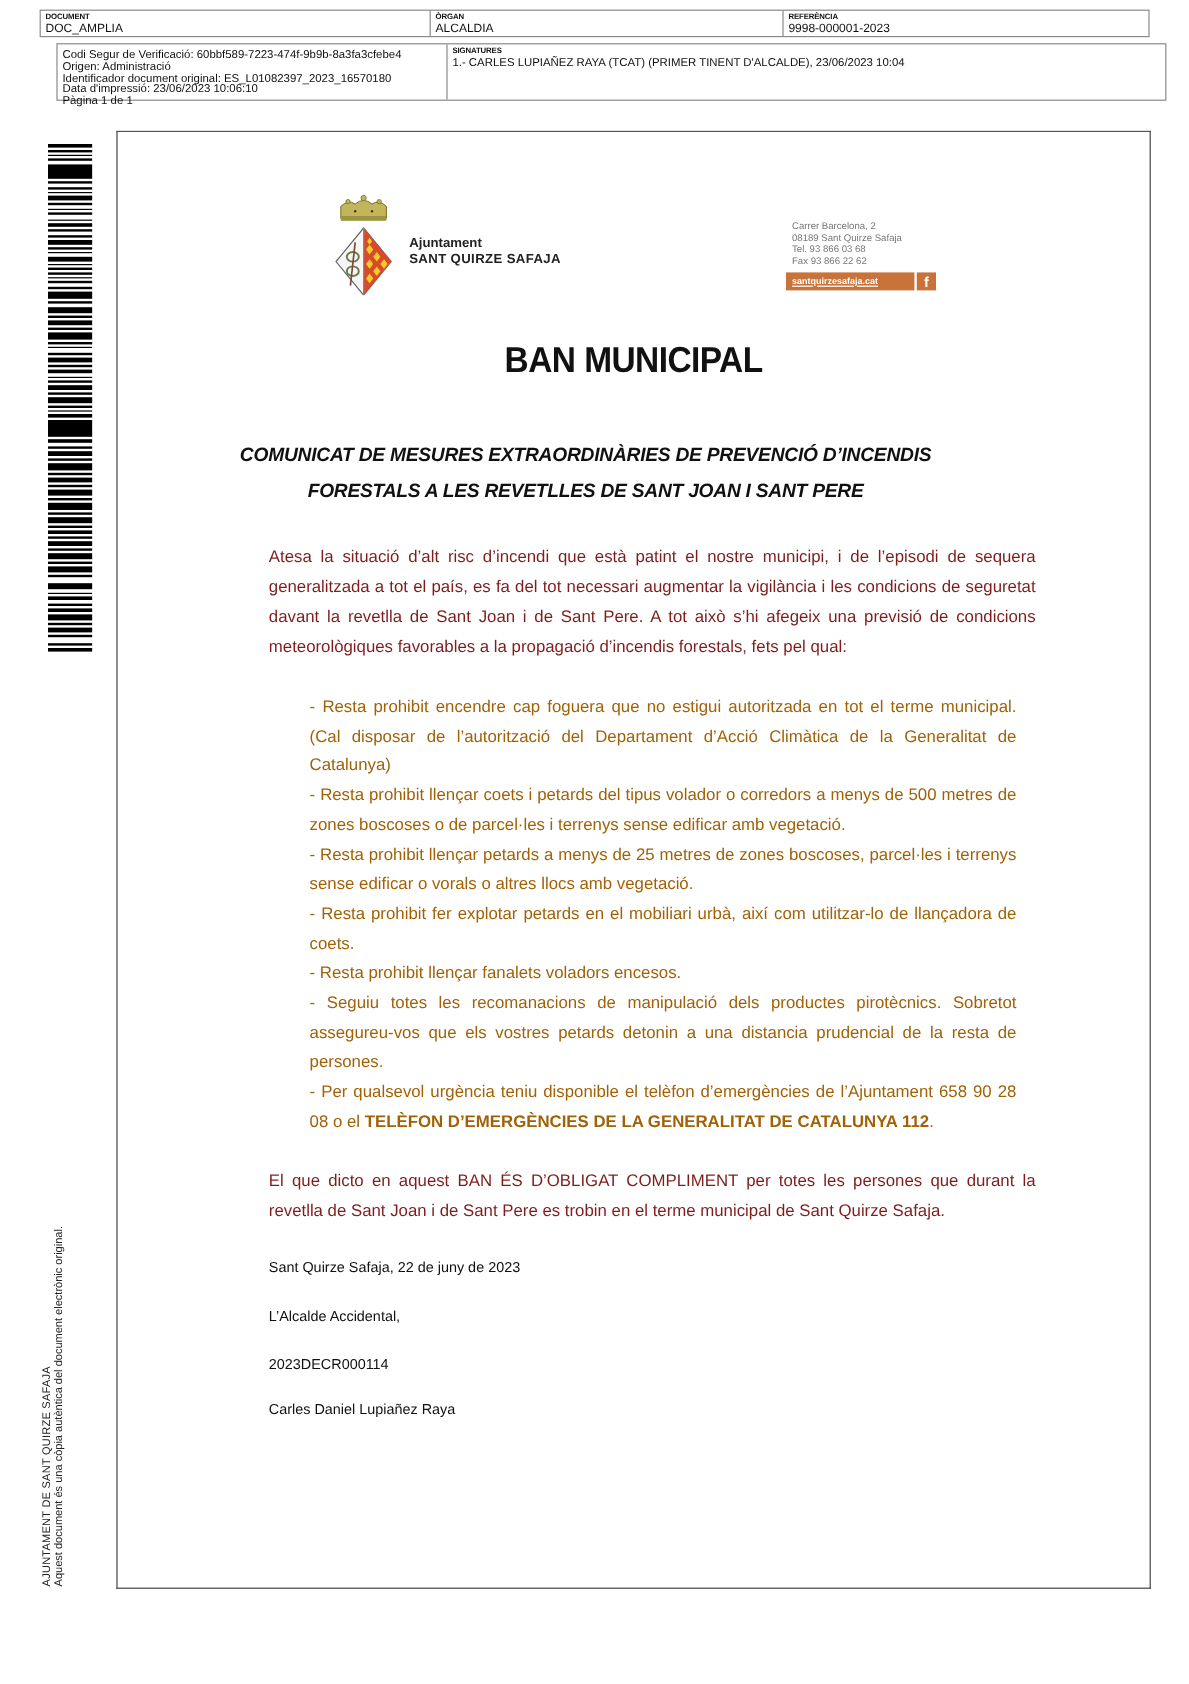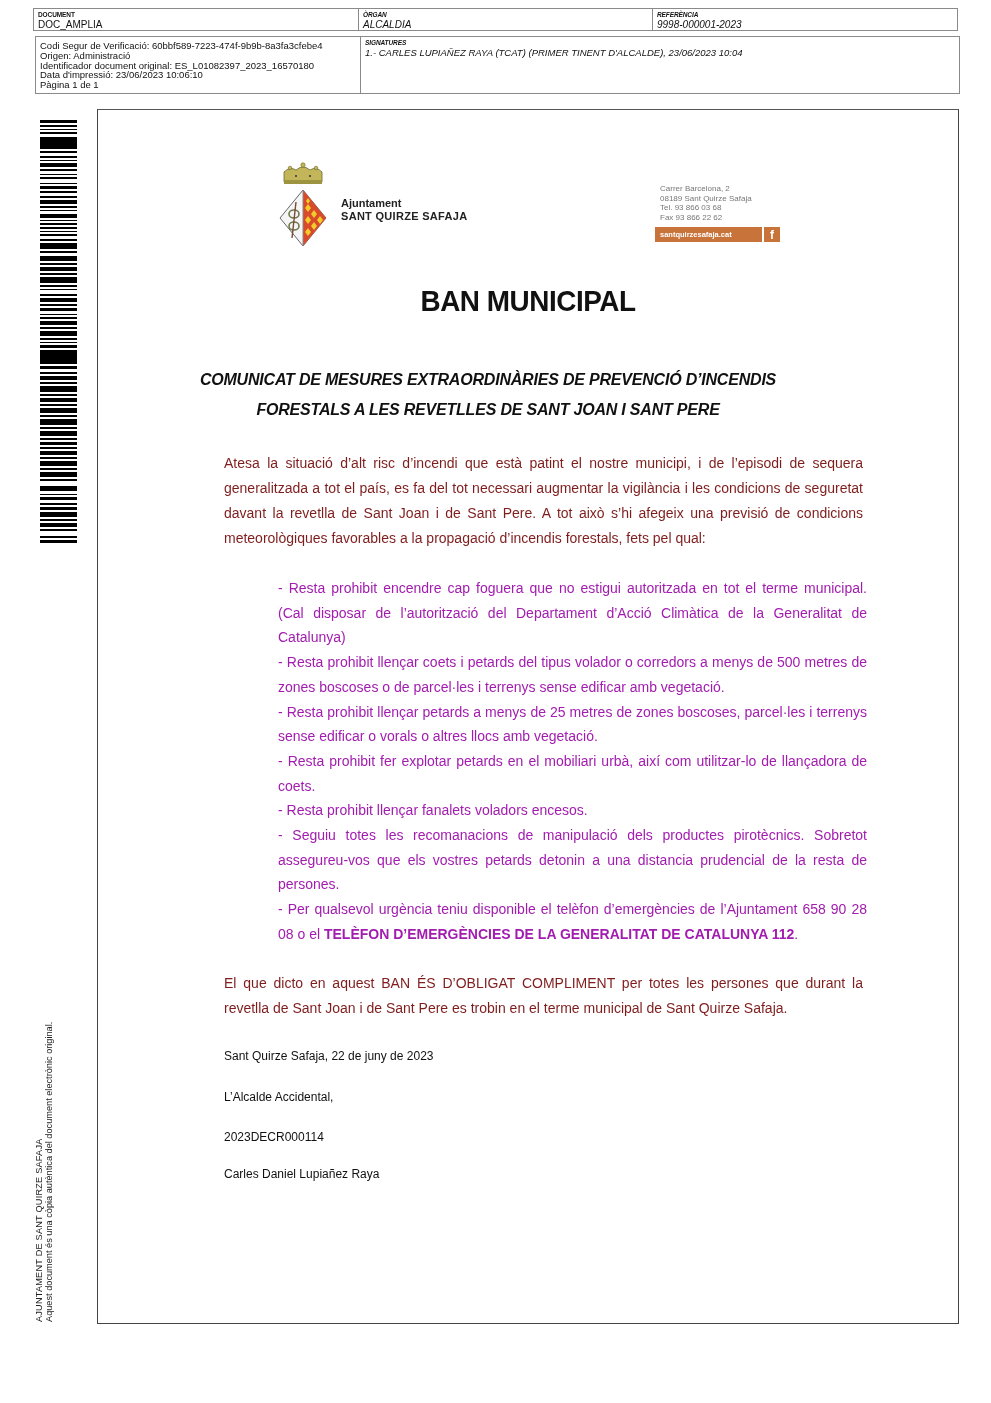--- a/index.html
+++ b/index.html
@@ -2,21 +2,21 @@
 <html><head>
 <meta charset="utf-8">
 <style>
   html, body { margin: 0; padding: 0; background: #ffffff; }
   body { width: 991px; height: 1403px; position: relative; overflow: hidden;
          font-family: "Liberation Sans", sans-serif; color: #111; }
 
   
   .hbox { position: absolute; border: 1px solid #8a8a8a; box-sizing: border-box; }
   .hcell { position: absolute; top: 0; bottom: 0; box-sizing: border-box; padding: 2px 4px 0 4px; }
-  .hcell + .hcell { border-left: 1px solid #8a8a8a; font-style: italic; }
+  .hcell + .hcell { border-left: 1px solid #8a8a8a; }
   .hlabel { font-size: 6.5px; font-weight: bold; letter-spacing: -0.1px; line-height: 8px; text-transform: uppercase; }
   .hval { font-size: 10px; line-height: 11px; }
   .meta-line { font-size: 9.5px; line-height: 9.8px; }
 
   
   .barcode { position: absolute; left: 40px; top: 120px; width: 37px; height: 425px; }
 
   
   .sidetext { position: absolute; left: 34px; top: 1322px; transform-origin: 0 0; transform: rotate(-90deg);
               white-space: nowrap; font-size: 9.2px; line-height: 10px; color: #222; }
@@ -24,35 +24,35 @@
   
   .page { position: absolute; left: 97px; top: 109px; width: 862px; height: 1215px;
           border: 1.5px solid #444; border-top-color:#555; box-sizing: border-box; }
 
   
   .crest { position: absolute; left: 278px; top: 160px; width: 50px; height: 86px; }
   .ajunt { position: absolute; left: 341px; top: 197px; font-size: 11px; font-weight: bold; color: #222; line-height: 13px; }
   .ajunt .l2 { letter-spacing: 0.3px; }
   .addr { position: absolute; left: 660px; top: 184px; font-size: 8px; line-height: 9.5px; color: #777; }
   .webbar { position: absolute; left: 655px; top: 227px; width: 107px; height: 15px; background: #c8733a;
-            color: #fff; font-size: 7.5px; font-weight: bold; line-height: 15px; padding-left: 5px; box-sizing: border-box; }
+            color: #fff; font-size: 7.5px; font-weight: bold; line-height: 15px; padding-left: 5px; box-sizing: border-box; text-decoration: underline; }
   .fbbar { position: absolute; left: 764px; top: 227px; width: 16px; height: 15px; background: #c8733a;
            color: #fff; font-size: 12px; font-weight: bold; line-height: 16px; text-align: center; }
 
   
   .title { position: absolute; left: 97px; width: 862px; top: 284px; text-align: center;
            font-size: 30px; font-weight: bold; letter-spacing: -0.5px; transform: scaleX(0.93); }
   .subtitle { position: absolute; left: 97px; width: 782px; text-align: center;
               font-size: 16px; font-weight: bold; font-style: italic; letter-spacing: -0.2px; }
 
   
   .para { position: absolute; left: 224px; width: 639px; font-size: 14px; line-height: 25px;
           text-align: justify; color: #7f1d1d; }
-  .bullets { position: absolute; left: 278px; width: 589px; top: 576px; font-size: 14px; line-height: 24.7px;
-             text-align: justify; color: #a21caf; }
+  .bullets { position: absolute; left: 258px; width: 589px; top: 576px; font-size: 14px; line-height: 24.7px;
+             text-align: justify; color: #a16207; }
   .bullets p { margin: 0; }
   .plain { position: absolute; left: 224px; font-size: 12px; line-height: 19px; color: #111; white-space: nowrap; }
   b.strong { font-weight: bold; }
 </style>
 </head>
 <body>
 
 <div class="hbox" style="left:33px; top:8px; width:925px; height:23px;">
   <div class="hcell" style="left:0; width:324px;">
     <div class="hlabel">DOCUMENT</div>
@@ -61,21 +61,21 @@
   <div class="hcell" style="left:324px; width:294px;">
     <div class="hlabel">ÒRGAN</div>
     <div class="hval">ALCALDIA</div>
   </div>
   <div class="hcell" style="left:618px; right:0;">
     <div class="hlabel">REFERÈNCIA</div>
     <div class="hval">9998-000001-2023</div>
   </div>
 </div>
 
-<div class="hbox" style="left:35px; top:36px; width:925px; height:58px;">
+<div class="hbox" style="left:47px; top:36px; width:925px; height:48px;">
   <div class="hcell" style="left:0; width:324px; padding-top:4px;">
     <div class="meta-line">Codi Segur de Verificació: 60bbf589-7223-474f-9b9b-8a3fa3cfebe4</div>
     <div class="meta-line">Origen: Administració</div>
     <div class="meta-line">Identificador document original: ES_L01082397_2023_16570180</div>
     <div class="meta-line">Data d'impressió: 23/06/2023 10:06:10</div>
     <div class="meta-line">Pàgina 1 de 1</div>
   </div>
   <div class="hcell" style="left:324px; right:0;">
     <div class="hlabel">SIGNATURES</div>
     <div class="hval" style="font-size:9.5px;">1.- CARLES LUPIAÑEZ RAYA (TCAT) (PRIMER TINENT D'ALCALDE), 23/06/2023 10:04</div>

